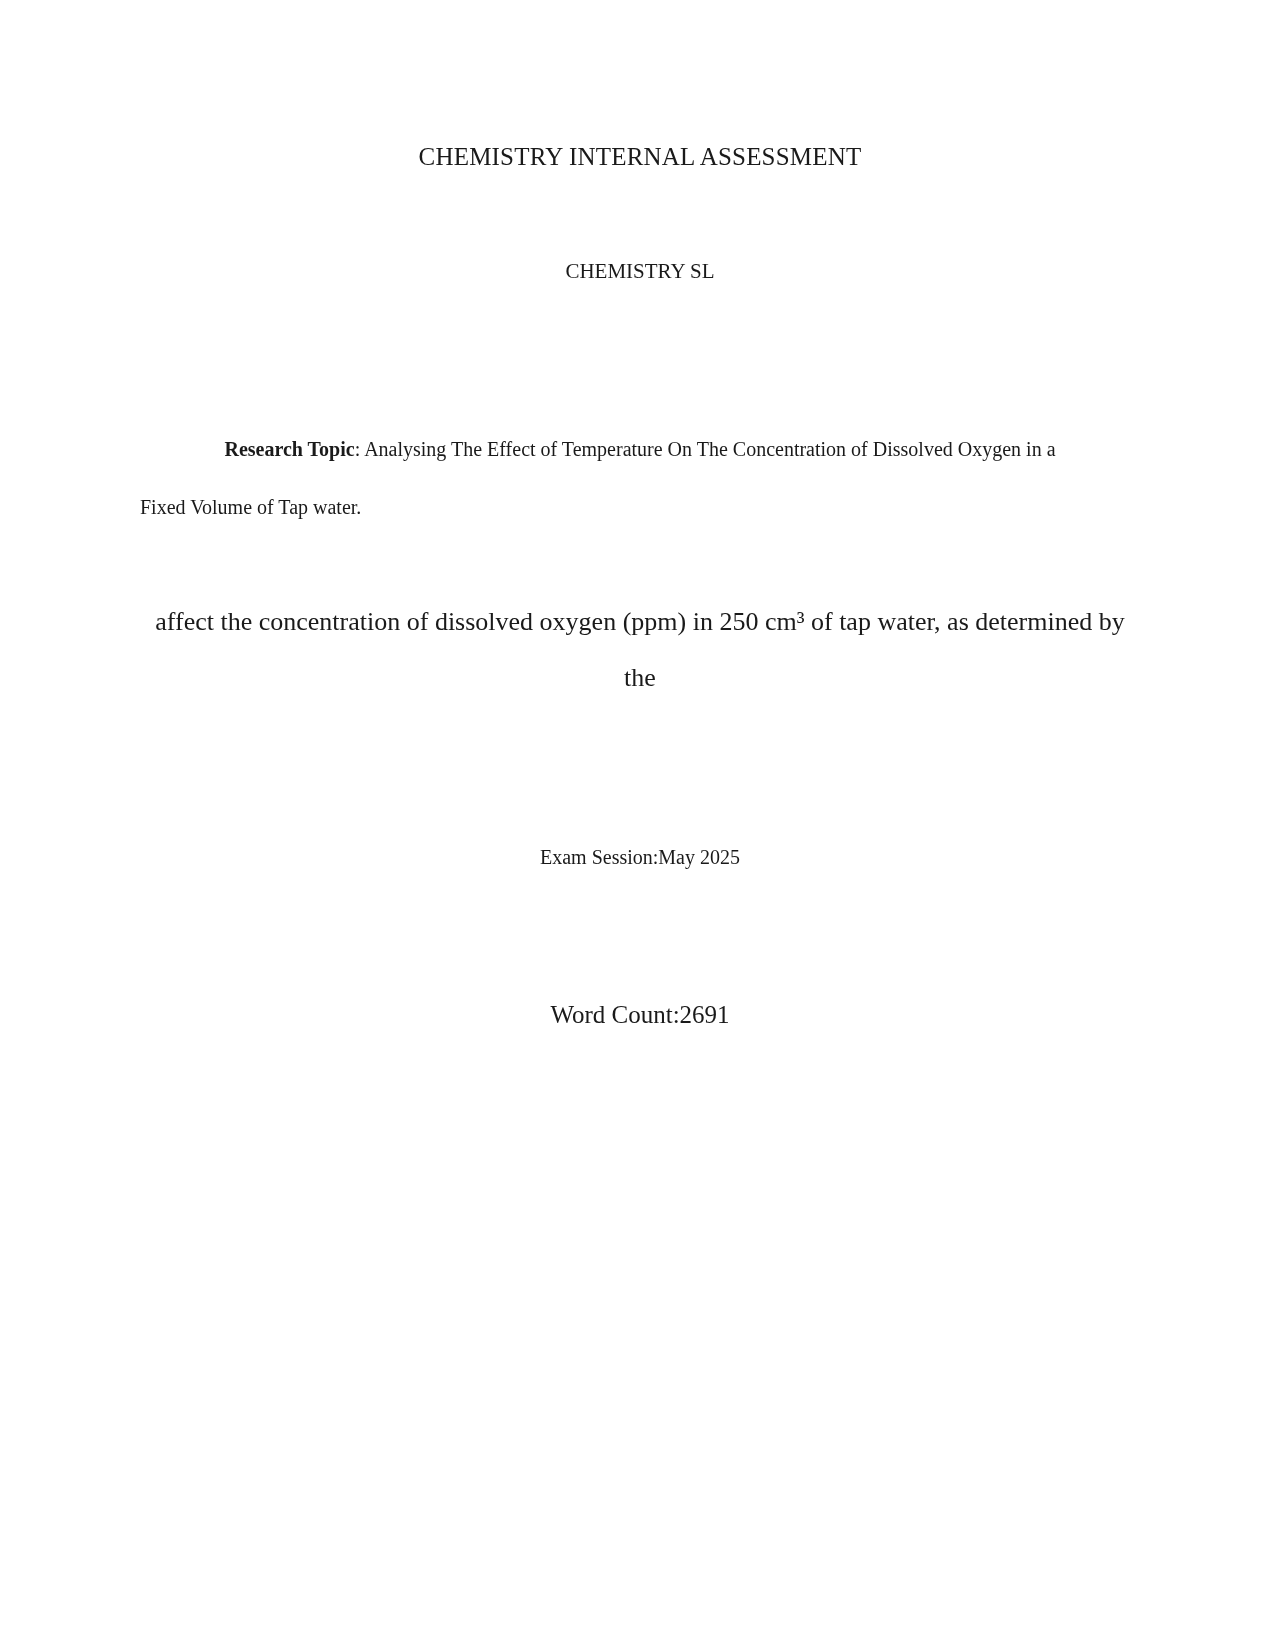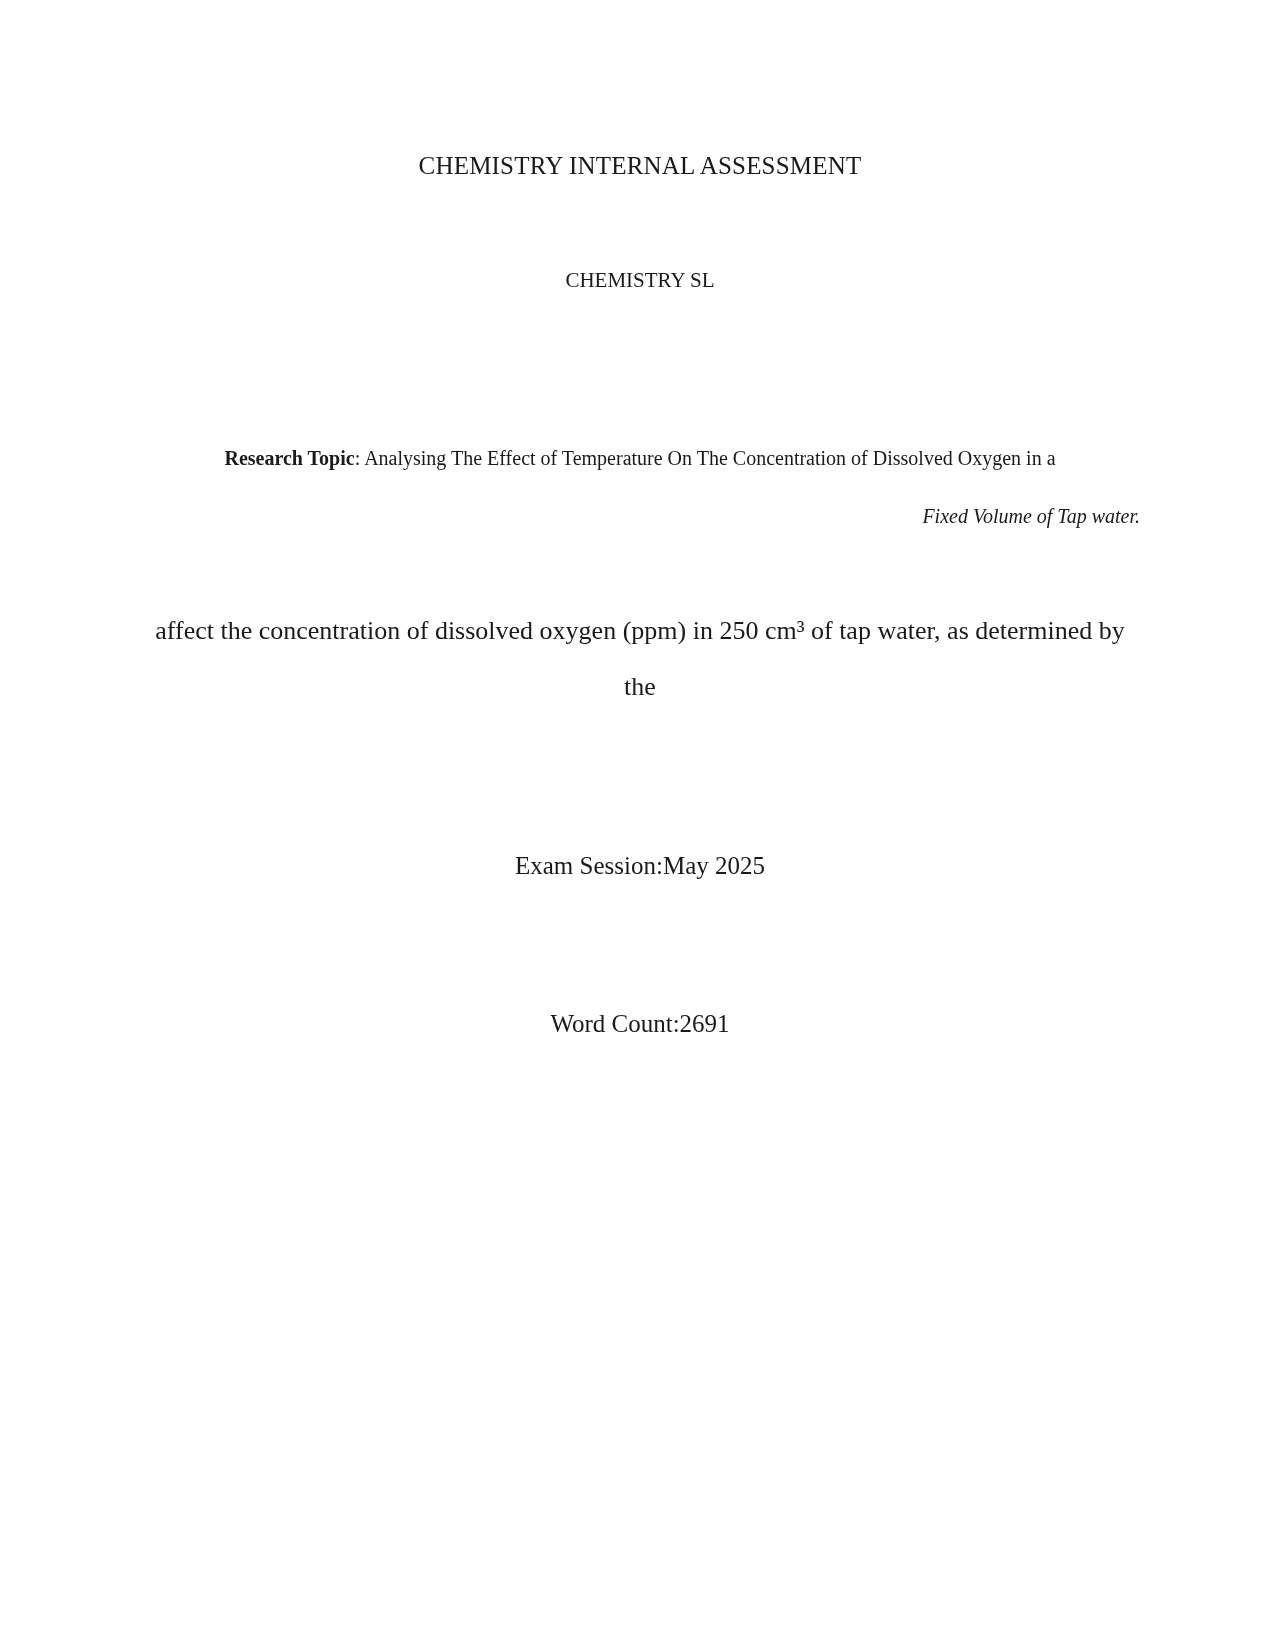--- a/index.html
+++ b/index.html
@@ -4,21 +4,21 @@
 <style>
   html, body {
     margin: 0;
     padding: 0;
     background: #ffffff;
   }
   .page {
     position: relative;
     width: 1275px;
     height: 1160px;
-    margin: 9px auto;
+    margin: 0 auto;
     background: #ffffff;
     font-family: "Liberation Serif", "DejaVu Serif", serif;
     color: #000000;
     overflow: hidden;
   }
   .content {
     position: absolute;
     left: 140px;
     top: 0;
     width: 1000px;
@@ -41,22 +41,21 @@
   .topic-block {
     margin-top: 134px;
     font-size: 20px;
     line-height: 58px;
     color: #1f1f1f;
   }
   .topic-block .l1 {
     text-align: center;
   }
   .topic-block .l2 {
-    text-align: right;
-    font-style: italic;
+    text-align: left;
   }
   .question-block {
     margin-top: 58px;
     font-size: 26px;
     line-height: 56px;
     color: #1f1f1f;
   }
   .question-block .ql {
     text-align: center;
   }
@@ -81,21 +80,21 @@
   }
   sup.deg {
     font-size: 15px;
     vertical-align: super;
     line-height: 0;
   }
   .citalic {
     font-style: italic;
   }
   .meta-exam {
-    font-size: 25px;
+    font-size: 20px;
     margin-top: 136px;
     line-height: 30px;
   }
   .meta-candidate {
     font-size: 25px;
     margin-top: 136px;
     line-height: 30px;
   }
   .meta-words {
     font-size: 25px;

